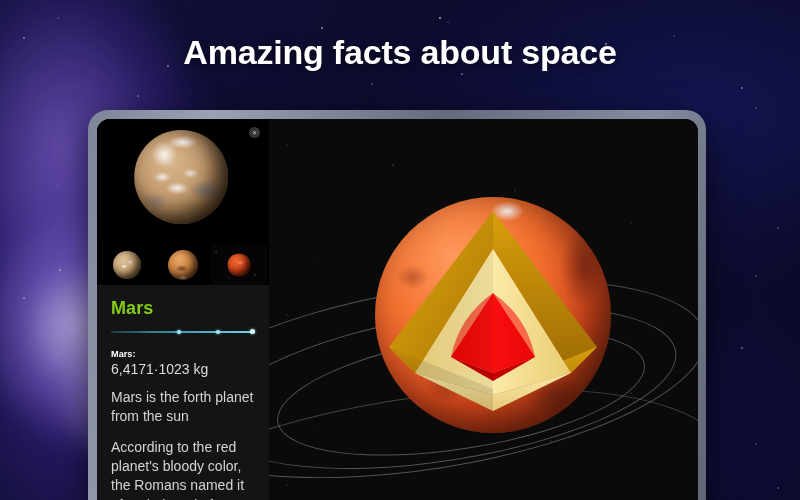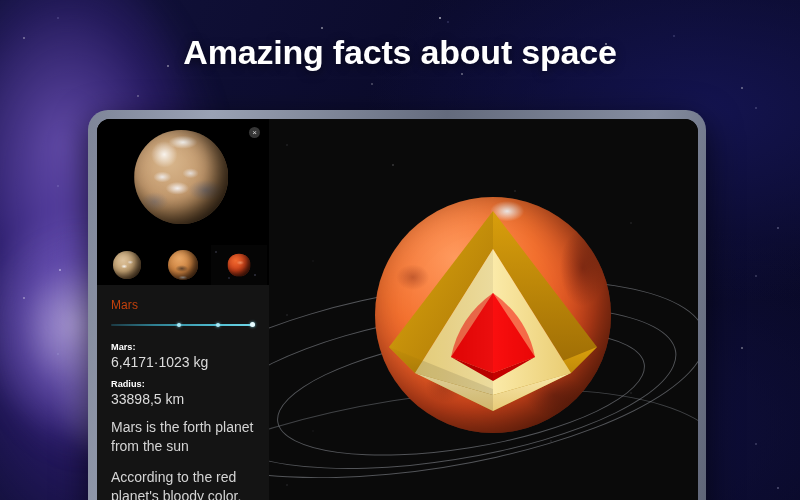--- a/index.html
+++ b/index.html
@@ -163,21 +163,21 @@
       radial-gradient(.9px .9px at 5px 7px, #8e8eb8, transparent),
       radial-gradient(.9px .9px at 44px 30px, #9c9ccc, transparent),
       radial-gradient(.9px .9px at 18px 33px, #7878a8, transparent);
     background-size:52px 40px;
   }
 
   .info {
     padding:13px 14px 0 14px; background:#141414;
     height:calc(100% - 166px); overflow:hidden;
   }
-  .planet-name { color:#c2410c; font-size:12px; font-weight:normal; letter-spacing:.1px; }
+  .planet-name { color:#84cc16; font-size:18px; font-weight:bold; letter-spacing:.1px; }
   .slider { margin:9px 0 13px 0; position:relative; height:8px; }
   .slider .track {
     position:absolute; top:3px; left:0; right:0; height:2px; border-radius:1px;
     background:linear-gradient(90deg,#1c3a44 0%, #2f7f91 30%, #4fbcd0 72%, #72d8e8 100%);
   }
   .slider .dot {
     position:absolute; top:1.5px; width:4px; height:4px; border-radius:50%;
     background:#a8e8f4; box-shadow:0 0 3px rgba(130,225,245,.9);
   }
   .slider .dot.d1 { left:46%; }
@@ -271,24 +271,20 @@
           <div class="track"></div>
           <div class="dot d1"></div>
           <div class="dot d2"></div>
           <div class="dot d3"></div>
         </div>
 
         <div class="fact">
           <div class="fact-label">Mars:</div>
           <div class="fact-value">6,4171·1023 kg</div>
         </div>
-        <div class="fact">
-          <div class="fact-label">Radius:</div>
-          <div class="fact-value">33898,5 km</div>
-        </div>
 
         <div class="para">Mars is the forth planet from the sun</div>
         <div class="para">According to the red planet's bloody color, the Romans named it after their god of war. The bright rust colot Mars is known for is due to iron-rich</div>
       </div>
     </div>
 
     <div class="viewport">
       <div class="vp-stars"></div>
       <div class="orbit o1"></div>
       <div class="orbit o2"></div>

